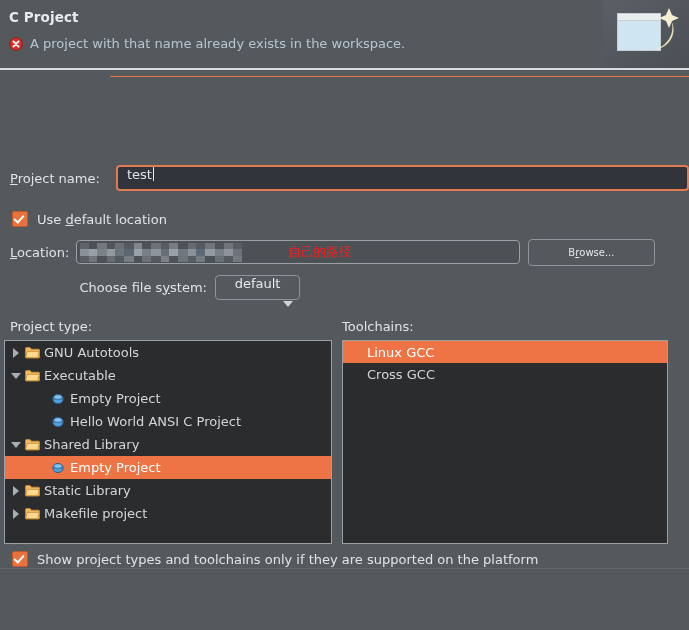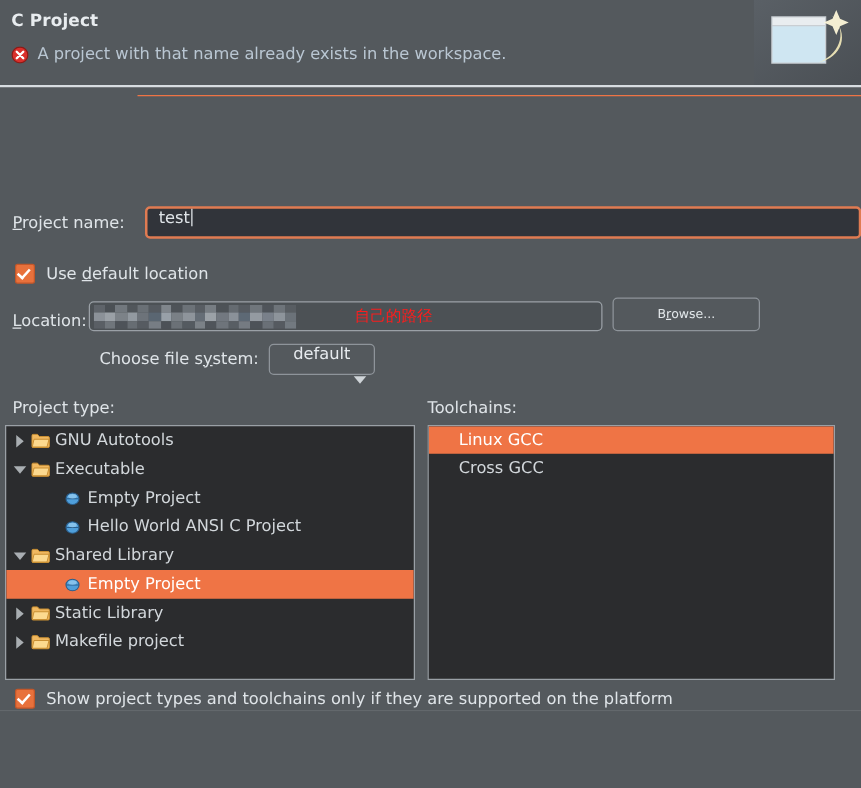--- a/index.html
+++ b/index.html
@@ -157,24 +157,24 @@
   .chk-label {
     font-size: 13px;
     color: #dfe4e8;
   }
   .u { text-decoration: underline; }
 
   .row-location {
     position: absolute;
     left: 0;
     top: 163px;
-    width: 608px;
+    width: 655px;
     height: 26px;
     display: flex;
-    align-items: flex-end;
+    align-items: center;
   }
   .label-location {
     width: 78px;
     padding-left: 10px;
     box-sizing: border-box;
     font-size: 13px;
     color: #dfe4e8;
   }
   .input-location {
     width: 461px;

